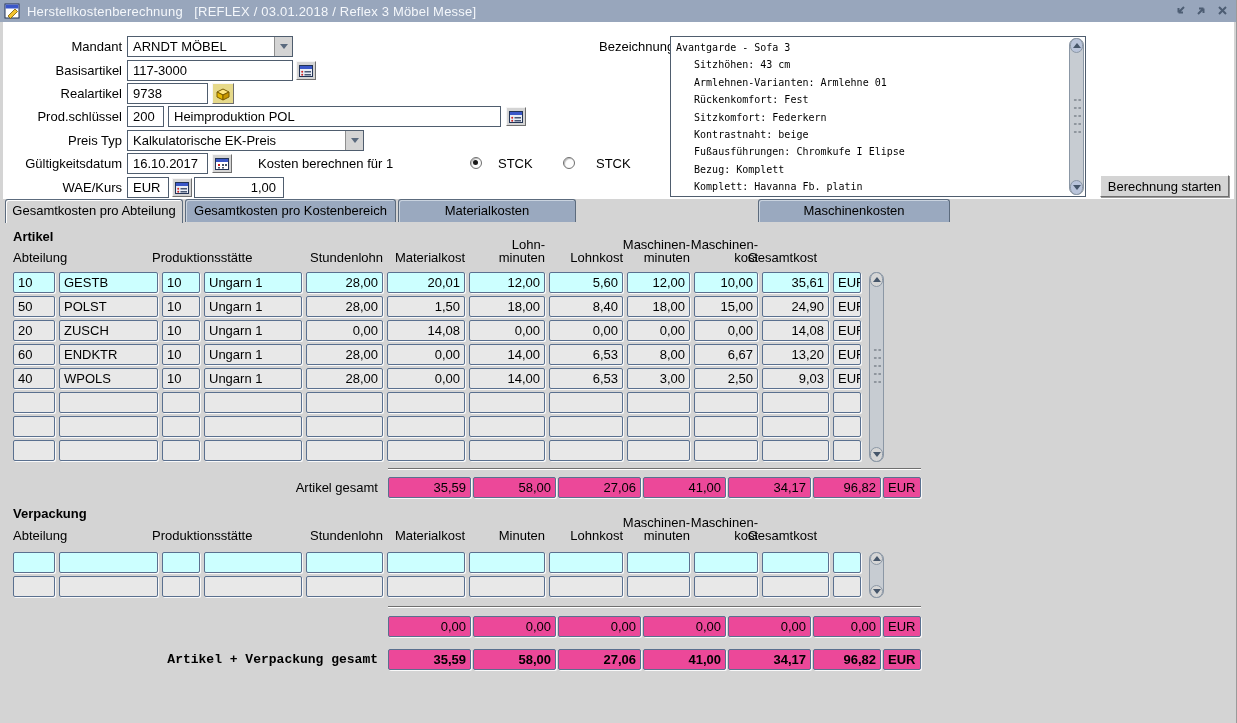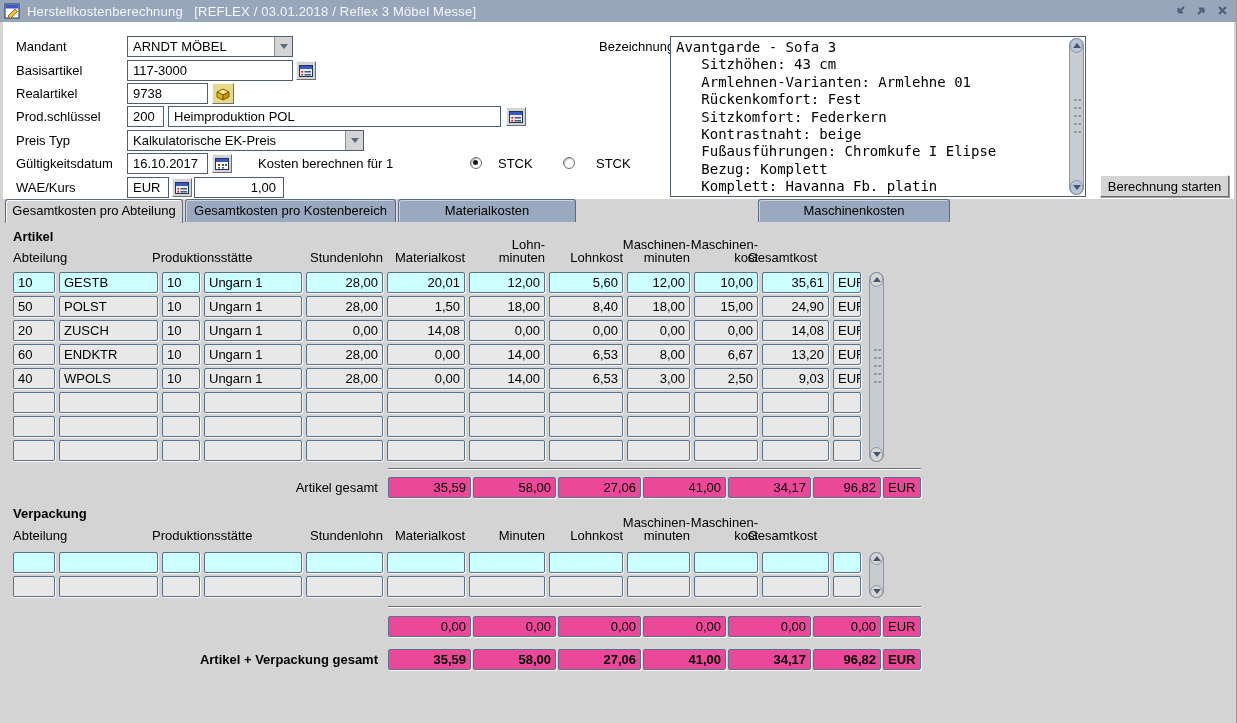--- a/index.html
+++ b/index.html
@@ -18,21 +18,21 @@
   .titlebar .title-text { margin-left:6px; color:#f4f7fb; font-size:13px; letter-spacing:.2px; white-space:pre; }
   .win-controls { position:absolute; right:6px; top:3px; display:flex; gap:6px; }
   .win-btn { width:15px; height:15px; display:flex; align-items:center; justify-content:center; cursor:default; }
   
   .form-pane { position:absolute; top:22px; left:0; right:0; height:177px; background:#ffffff; }
   .edge-strip-left { position:absolute; top:22px; left:0; bottom:0; width:3px; background:#d4d4d4; z-index:8; }
   .edge-strip-right { position:absolute; top:22px; right:0; bottom:0; width:2px; background:#d4d4d4; z-index:8; }
   .tab-strip { position:absolute; top:199px; left:0; right:0; height:23px; background:#d4d4d4; }
   .content-pane { position:absolute; top:222px; left:0; right:0; bottom:0; background:#d4d4d4; }
   
-  .flabel { position:absolute; width:122px; text-align:left; height:16px;padding-left:16px; }
+  .flabel { position:absolute; width:122px; text-align:right; height:16px;padding-left:16px; }
   .field {
     position:absolute; height:21px; background:#fff; border:1px solid #4f5d6e;
     padding:2px 4px 0 5px; white-space:nowrap; overflow:hidden;
   }
   .field.num { text-align:right; padding-right:7px; }
   .combo {
     position:absolute; height:21px; background:#fff; border:1px solid #4f5d6e;
     padding:2px 22px 0 5px; white-space:nowrap; overflow:hidden;
   }
   .combo .arrow-btn {
@@ -52,21 +52,21 @@
     position:absolute; background:#d4d4d4; border:1px solid; border-color:#ffffff #6f6f6f #6f6f6f #ffffff;
     box-shadow:1px 1px 0 #9a9a9a; text-align:center; padding-top:3px; font-size:13px;
   }
   
   .textarea {
     position:absolute; left:670px; top:35px; width:416px; height:161px;
     background:#fff; border:1px solid #4f5d6e;
   }
   .textarea .ta-text {
     position:absolute; left:5px; top:2px; right:18px; bottom:2px;
-    font-family:"DejaVu Sans Mono", monospace; font-size:14px; line-height:17.4px;
+    font-family:"DejaVu Sans Mono", monospace; font-size:10px; line-height:17.4px;
     white-space:pre; overflow:hidden;
   }
   
   .vscroll { position:absolute; width:15px; background:#c7ccd2; border:1px solid #8b97a5; border-radius:7px; }
   .sb-btn {
     position:absolute; left:0; right:0; height:15px; background:#d6d6d6;
     border:1px solid #8b97a5; border-radius:7px;
     display:flex; align-items:center; justify-content:center;
   }
   .sb-btn.up { top:-1px; }
@@ -481,21 +481,21 @@
           <div class="gcell">0,00</div>
           <div class="gcell">0,00</div>
           <div class="gcell">0,00</div>
           <div class="gcell">0,00</div>
           <div class="gcell">0,00</div>
           <div class="gcell">0,00</div>
         </div>
       <div class="gcur">EUR</div>
     </div>
 
-    <div class="glabel bold" style="top:430px;">Artikel + Verpackung gesamt</div>
+    <div class="glabel bold" style="top:430px;font-family:Liberation Mono, monospace;">Artikel + Verpackung gesamt</div>
     <div class="grow bold" style="top:427px;">
       <div class="gvals">
           <div class="gcell">35,59</div>
           <div class="gcell">58,00</div>
           <div class="gcell">27,06</div>
           <div class="gcell">41,00</div>
           <div class="gcell">34,17</div>
           <div class="gcell">96,82</div>
         </div>
       <div class="gcur">EUR</div>

